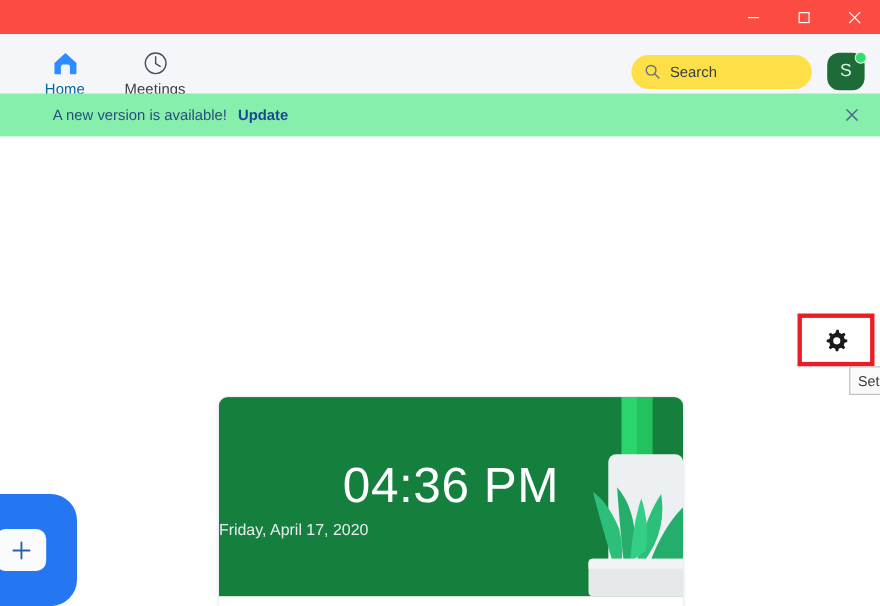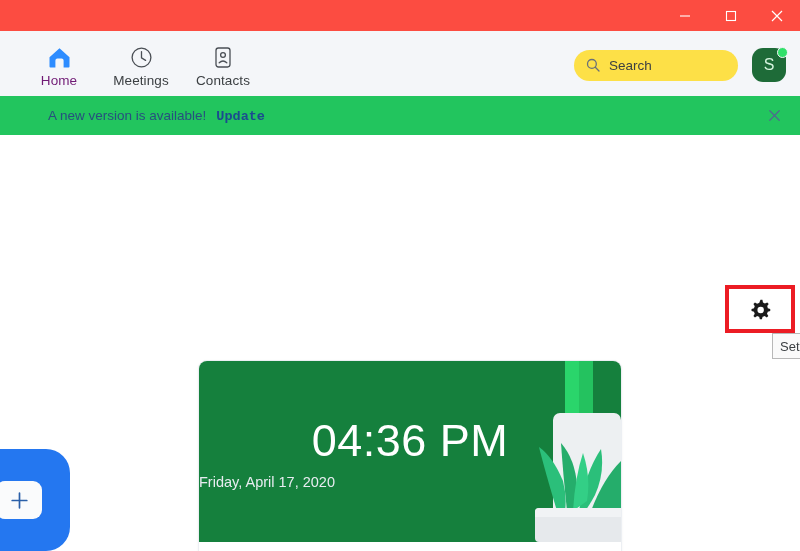--- a/index.html
+++ b/index.html
@@ -63,21 +63,21 @@
     height: 26px;
     display: flex;
     align-items: center;
     justify-content: center;
   }
   .nav-tab .nav-label {
     font-size: 13.5px;
     color: #3c4043;
     letter-spacing: .1px;
   }
-  .nav-tab.active .nav-label { color: #701a75; }
+  .nav-tab.active .nav-label { color: #0369a1; }
 
   .nav-right {
     margin-left: auto;
     display: flex;
     align-items: center;
     padding-right: 14px;
     gap: 14px;
   }
   .search-box {
     width: 164px;
@@ -116,43 +116,42 @@
     top: -1px; right: -2px;
     width: 11px; height: 11px;
     border-radius: 50%;
     background: #31e06a;
     border: 1.5px solid #f4f6f9;
   }
 
   
   .banner {
     position: absolute;
-    top: 96px; left: 0;
+    top: 85px; left: 0;
     width: 800px;
     height: 39px;
-    background: #22c55e;
+    background: #86efac;
     display: flex;
     align-items: center;
   }
   .banner-inner {
     display: flex;
     align-items: baseline;
     gap: 10px;
     padding-left: 48px;
   }
   .banner-text {
     font-size: 13.5px;
     color: #27507e;
   }
   .banner-link {
     font-size: 13.5px;
     font-weight: bold;
     color: #1b4b8f;
     cursor: pointer;
-    font-family: Liberation Mono, monospace;
   }
   .banner-close {
     margin-left: auto;
     margin-right: 16px;
     width: 20px; height: 20px;
     display: flex;
     align-items: center;
     justify-content: center;
     cursor: pointer;
   }
@@ -307,30 +306,20 @@
     <div class="nav-tab">
       <span class="nav-icon">
         <svg width="23" height="23" viewBox="0 0 23 23">
           <circle cx="11.5" cy="11.5" r="9.4" fill="none" stroke="#4a4f55" stroke-width="1.3"></circle>
           <path d="M11.5 5.6 V11.8 L15.6 14.4" fill="none" stroke="#4a4f55" stroke-width="1.3" stroke-linecap="round"></path>
         </svg>
       </span>
       <span class="nav-label">Meetings</span>
     </div>
 
-    <div class="nav-tab">
-      <span class="nav-icon">
-        <svg width="20" height="23" viewBox="0 0 20 23">
-          <rect x="3" y="2" width="14" height="19" rx="2.4" fill="none" stroke="#4a4f55" stroke-width="1.3"></rect>
-          <circle cx="10" cy="9" r="2.4" fill="none" stroke="#4a4f55" stroke-width="1.3"></circle>
-          <path d="M6.2 16.8 Q10 13.3 13.8 16.8" fill="none" stroke="#4a4f55" stroke-width="1.3" stroke-linecap="round"></path>
-        </svg>
-      </span>
-      <span class="nav-label">Contacts</span>
-    </div>
   </div>
 
   <div class="nav-right">
     <div class="search-box">
       <svg width="14" height="14" viewBox="0 0 14 14">
         <circle cx="5.9" cy="5.9" r="4.4" fill="none" stroke="#6a7078" stroke-width="1.3"></circle>
         <path d="M9.3 9.3 L13 13" stroke="#6a7078" stroke-width="1.3" stroke-linecap="round"></path>
       </svg>
       <span class="ph">Search</span>
     </div>

